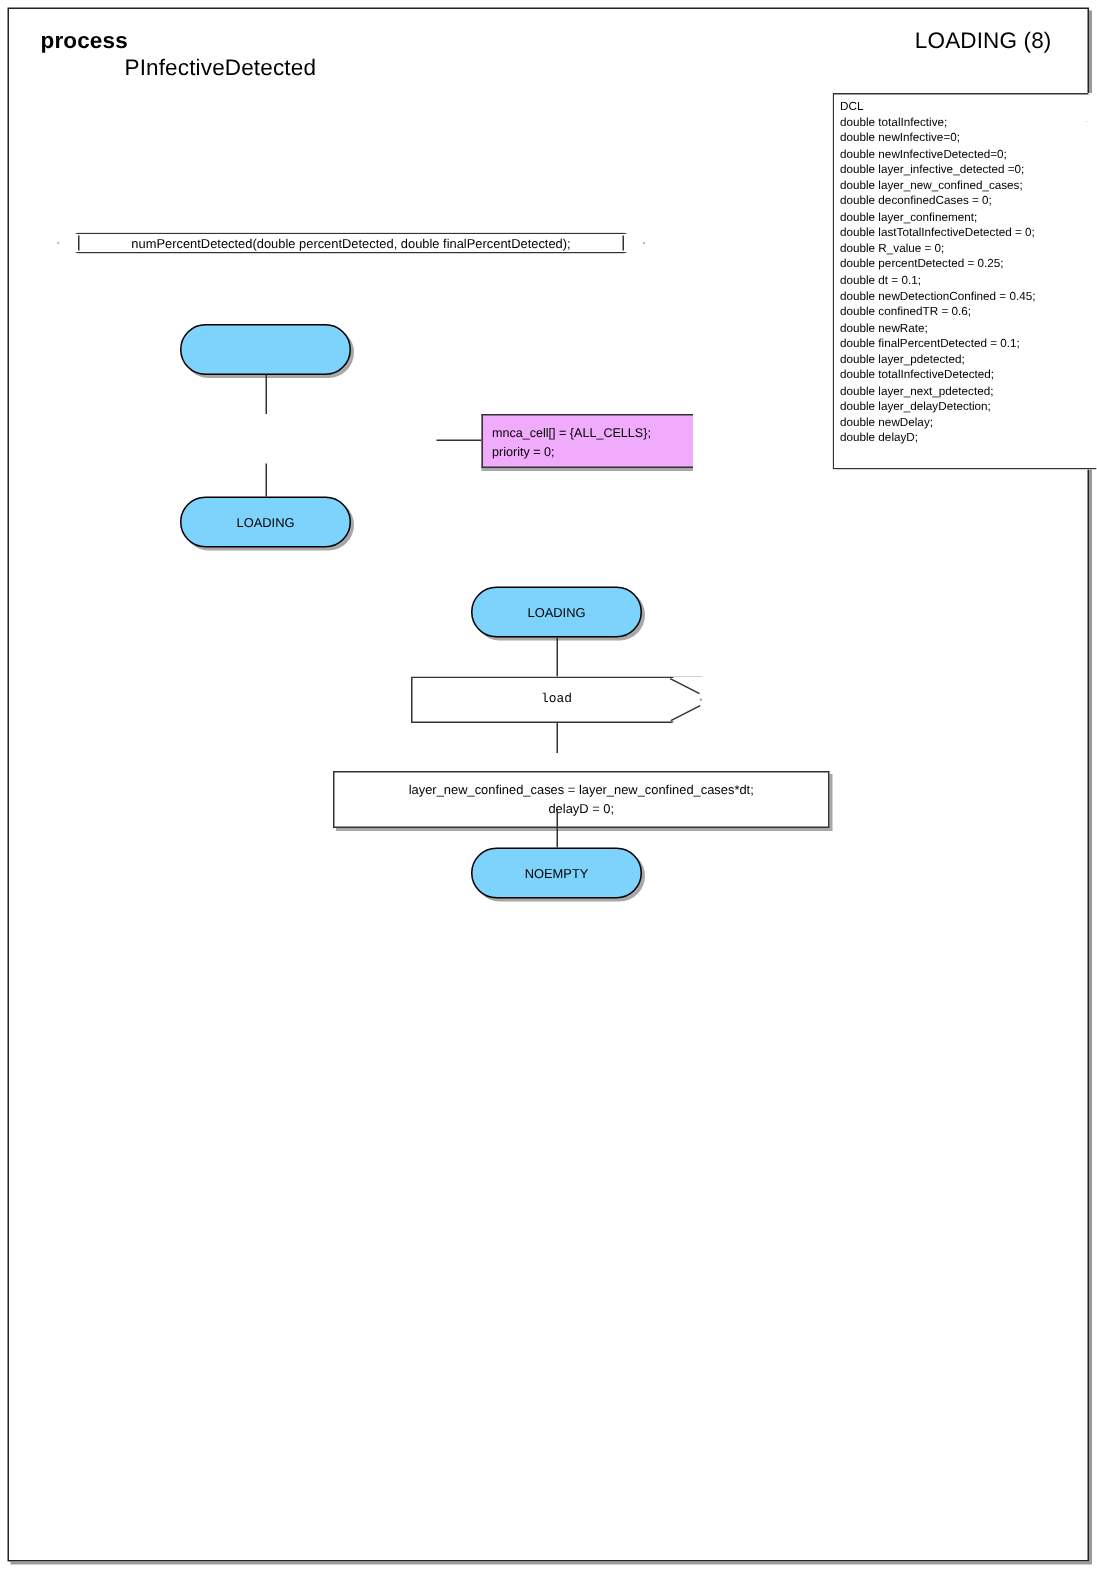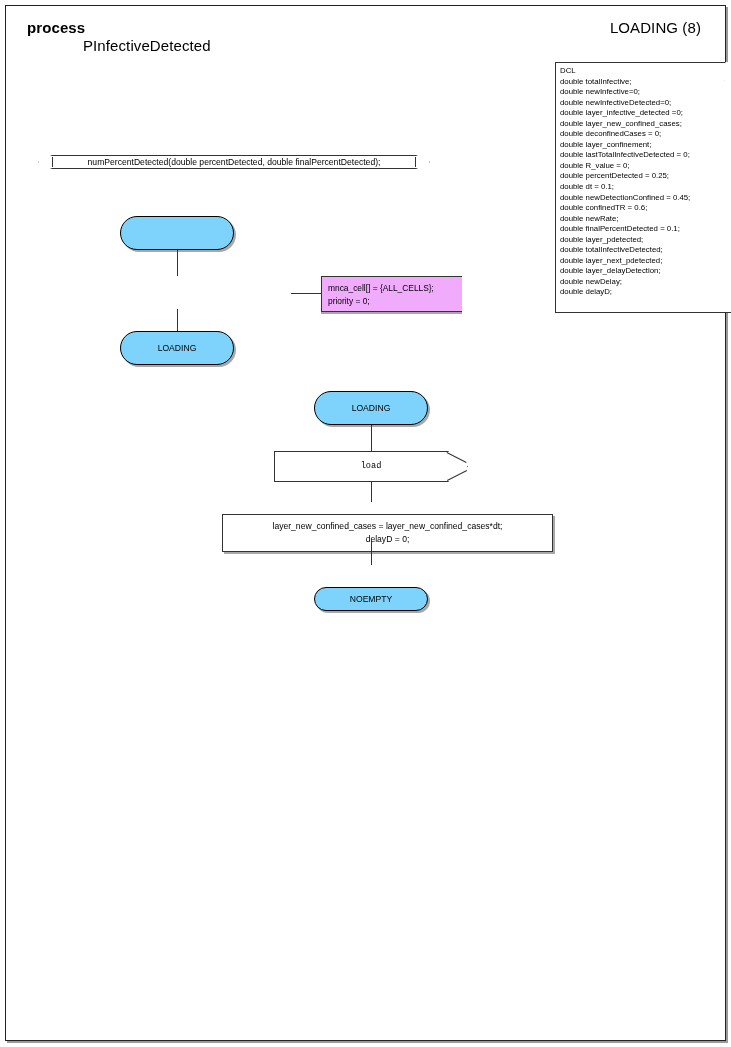--- a/index.html
+++ b/index.html
@@ -333,17 +333,17 @@
 
   <div class="vline" style="left:371px; top:482px; height:20px;"></div>
 
   <div class="task-sym" style="left:222px; top:502px; width:331px; height:38px;margin-top:12px;">
     <div class="shp-text">layer_new_confined_cases = layer_new_confined_cases*dt;
 delayD = 0;</div>
   </div>
 
   <div class="vline" style="left:371px; top:540px; height:25px;"></div>
 
-  <div class="state-sym" style="left:314px; top:587px; width:114px; height:24px;">
+  <div class="state-sym" style="left:314px; top:565px; width:114px; height:34px;">
     <div class="shp-text">NOEMPTY</div>
   </div>
 
 </div>
 
 </body></html>

